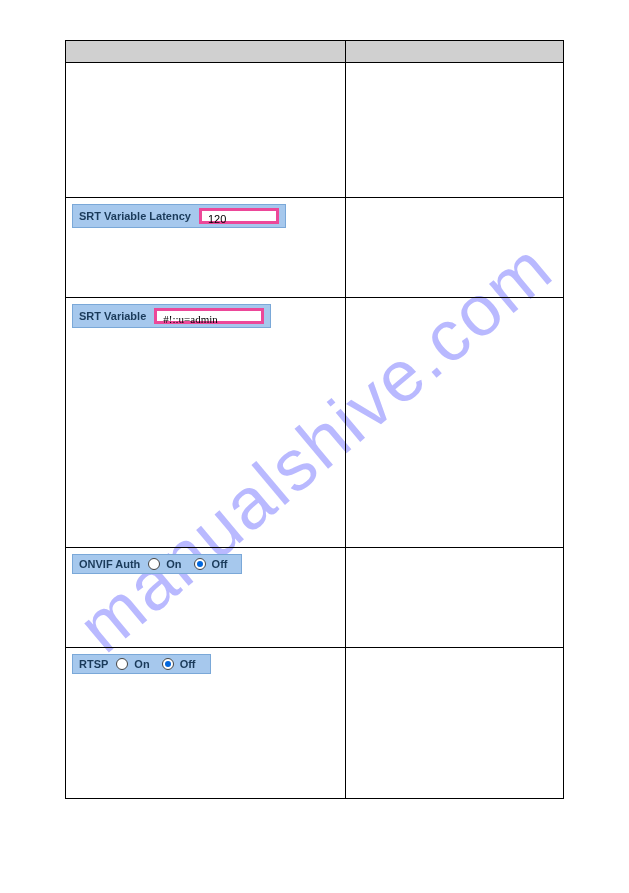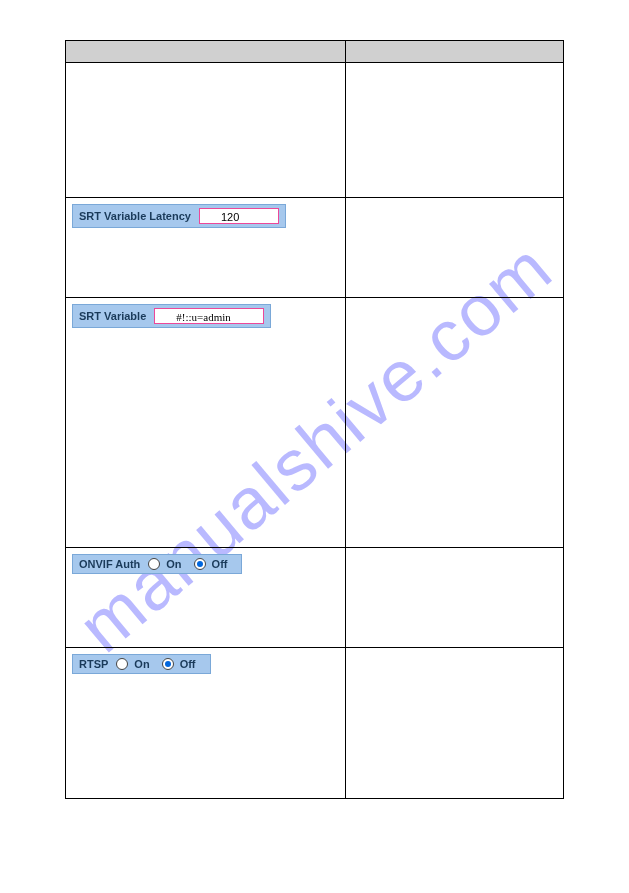--- a/index.html
+++ b/index.html
@@ -80,22 +80,22 @@
     font-size: 11px;
     color: #000;
   }
   .control-label {
     margin-right: 8px;
     font-weight: bold;
     color: #1a3a5a;
   }
   .control-input {
     background: #ffffff;
-    border: 1px solid #ec4899;
-    padding: 2px 21px;
+    border: 3px solid #ec4899;
+    padding: 2px 6px;
     font-size: 11px;
     min-width: 80px;
     height: 16px;
     line-height: 12px;
   }
   .control-input.wide {
     min-width: 110px;
     font-family: Liberation Serif, serif;
   }
   .radio-group {

